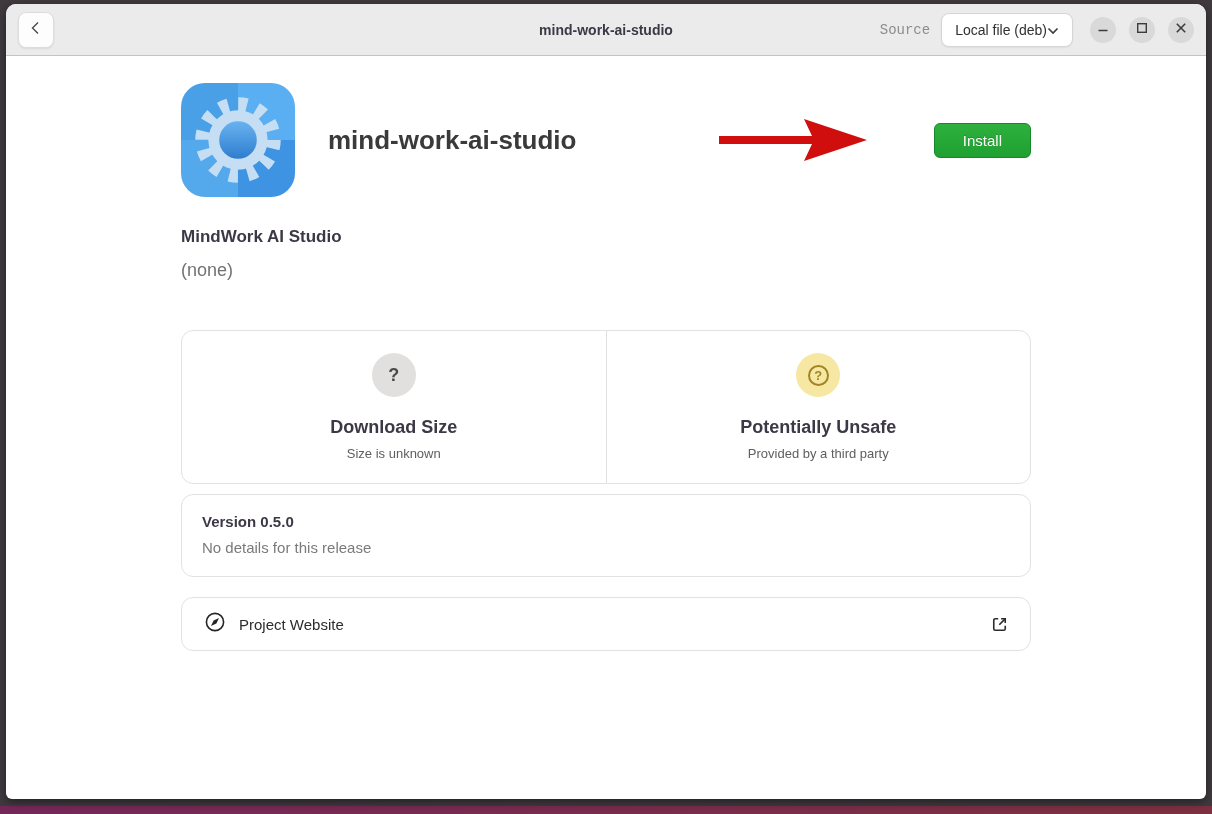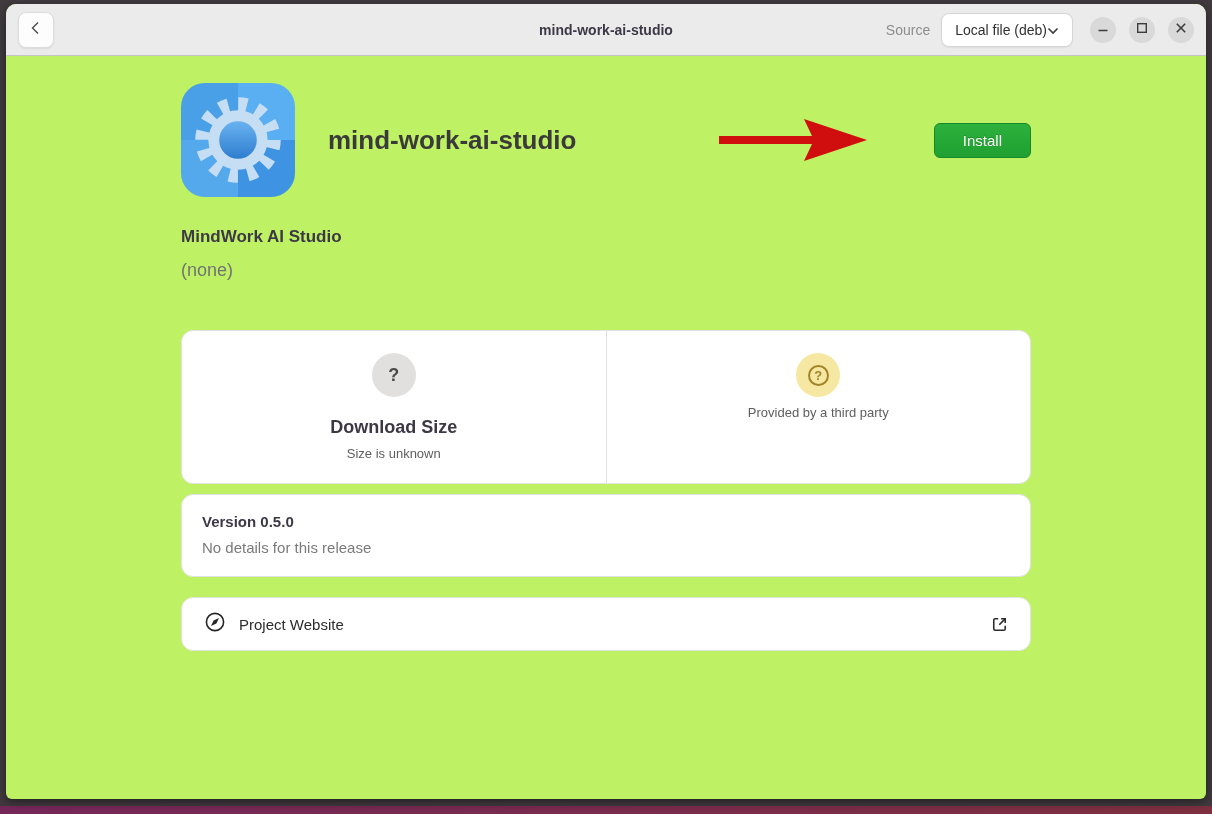--- a/index.html
+++ b/index.html
@@ -16,21 +16,21 @@
     left: 0; right: 0; bottom: 0;
     height: 8px;
     background: linear-gradient(90deg, #76275a, #7e3040);
   }
   .window {
     position: absolute;
     left: 6px; top: 4px;
     width: 1200px; height: 795px;
     border-radius: 10px 10px 6px 6px;
     overflow: hidden;
-    background: #bef264;
+    background: #ffffff;
     box-shadow: 0 3px 10px rgba(0,0,0,0.45);
   }
   
   .headerbar {
     height: 52px;
     background: #ebebeb;
     border-bottom: 1px solid #c4c4c4;
     display: flex;
     align-items: center;
     padding: 0 12px;
@@ -49,21 +49,21 @@
   .hb-title {
     position: absolute;
     left: 50%; top: 50%;
     transform: translate(-50%, -50%);
     font-weight: bold;
     font-size: 14px;
     color: #3d3846;
     white-space: nowrap;
   }
   .hb-right { margin-left: auto; display: flex; align-items: center; }
-  .source-label { color: #8d8d8d; font-size: 14px; margin-right: 11px; }
+  .source-label { color: #8d8d8d; font-size: 14px; margin-right: 11px; font-family: Liberation Mono, monospace; }
   .source-dd {
     background: #ffffff;
     border: 1px solid #d5d5d5;
     border-radius: 8px;
     height: 34px;
     padding: 0 13px;
     display: flex; align-items: center; gap: 0;
     font-size: 14px;
     color: #303030;
     box-shadow: 0 1px 2px rgba(0,0,0,0.06);
@@ -255,20 +255,21 @@
           <div class="tile-circle gray">
             <span>?</span>
           </div>
           <div class="tile-title">Download Size</div>
           <div class="tile-sub">Size is unknown</div>
         </div>
         <div class="tile">
           <div class="tile-circle yellow">
             <span class="circled-q">?</span>
           </div>
+          <div class="tile-title">Potentially Unsafe</div>
           <div class="tile-sub">Provided by a third party</div>
         </div>
       </div>
 
       <div class="card version-card">
         <div class="version-title">Version 0.5.0</div>
         <div class="version-sub">No details for this release</div>
       </div>
 
       <div class="card website-card">

